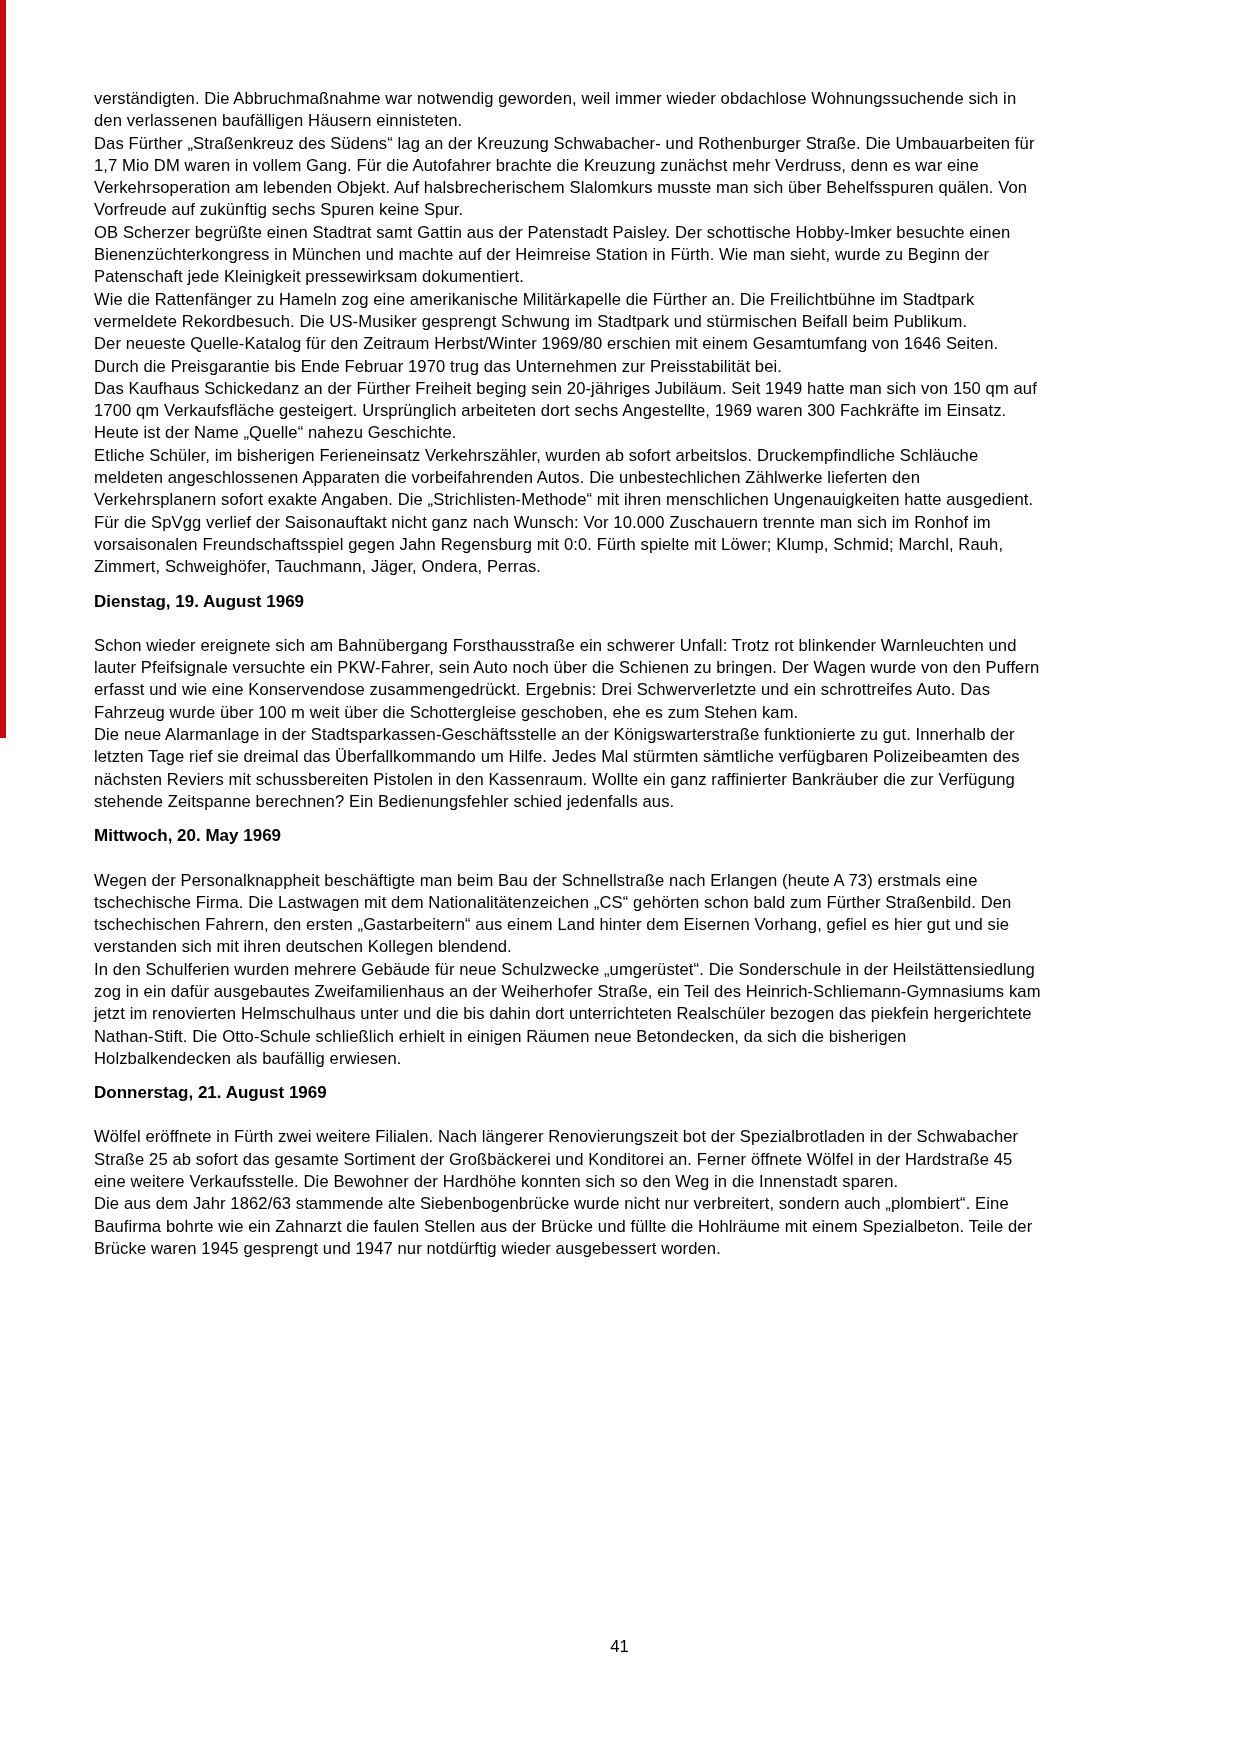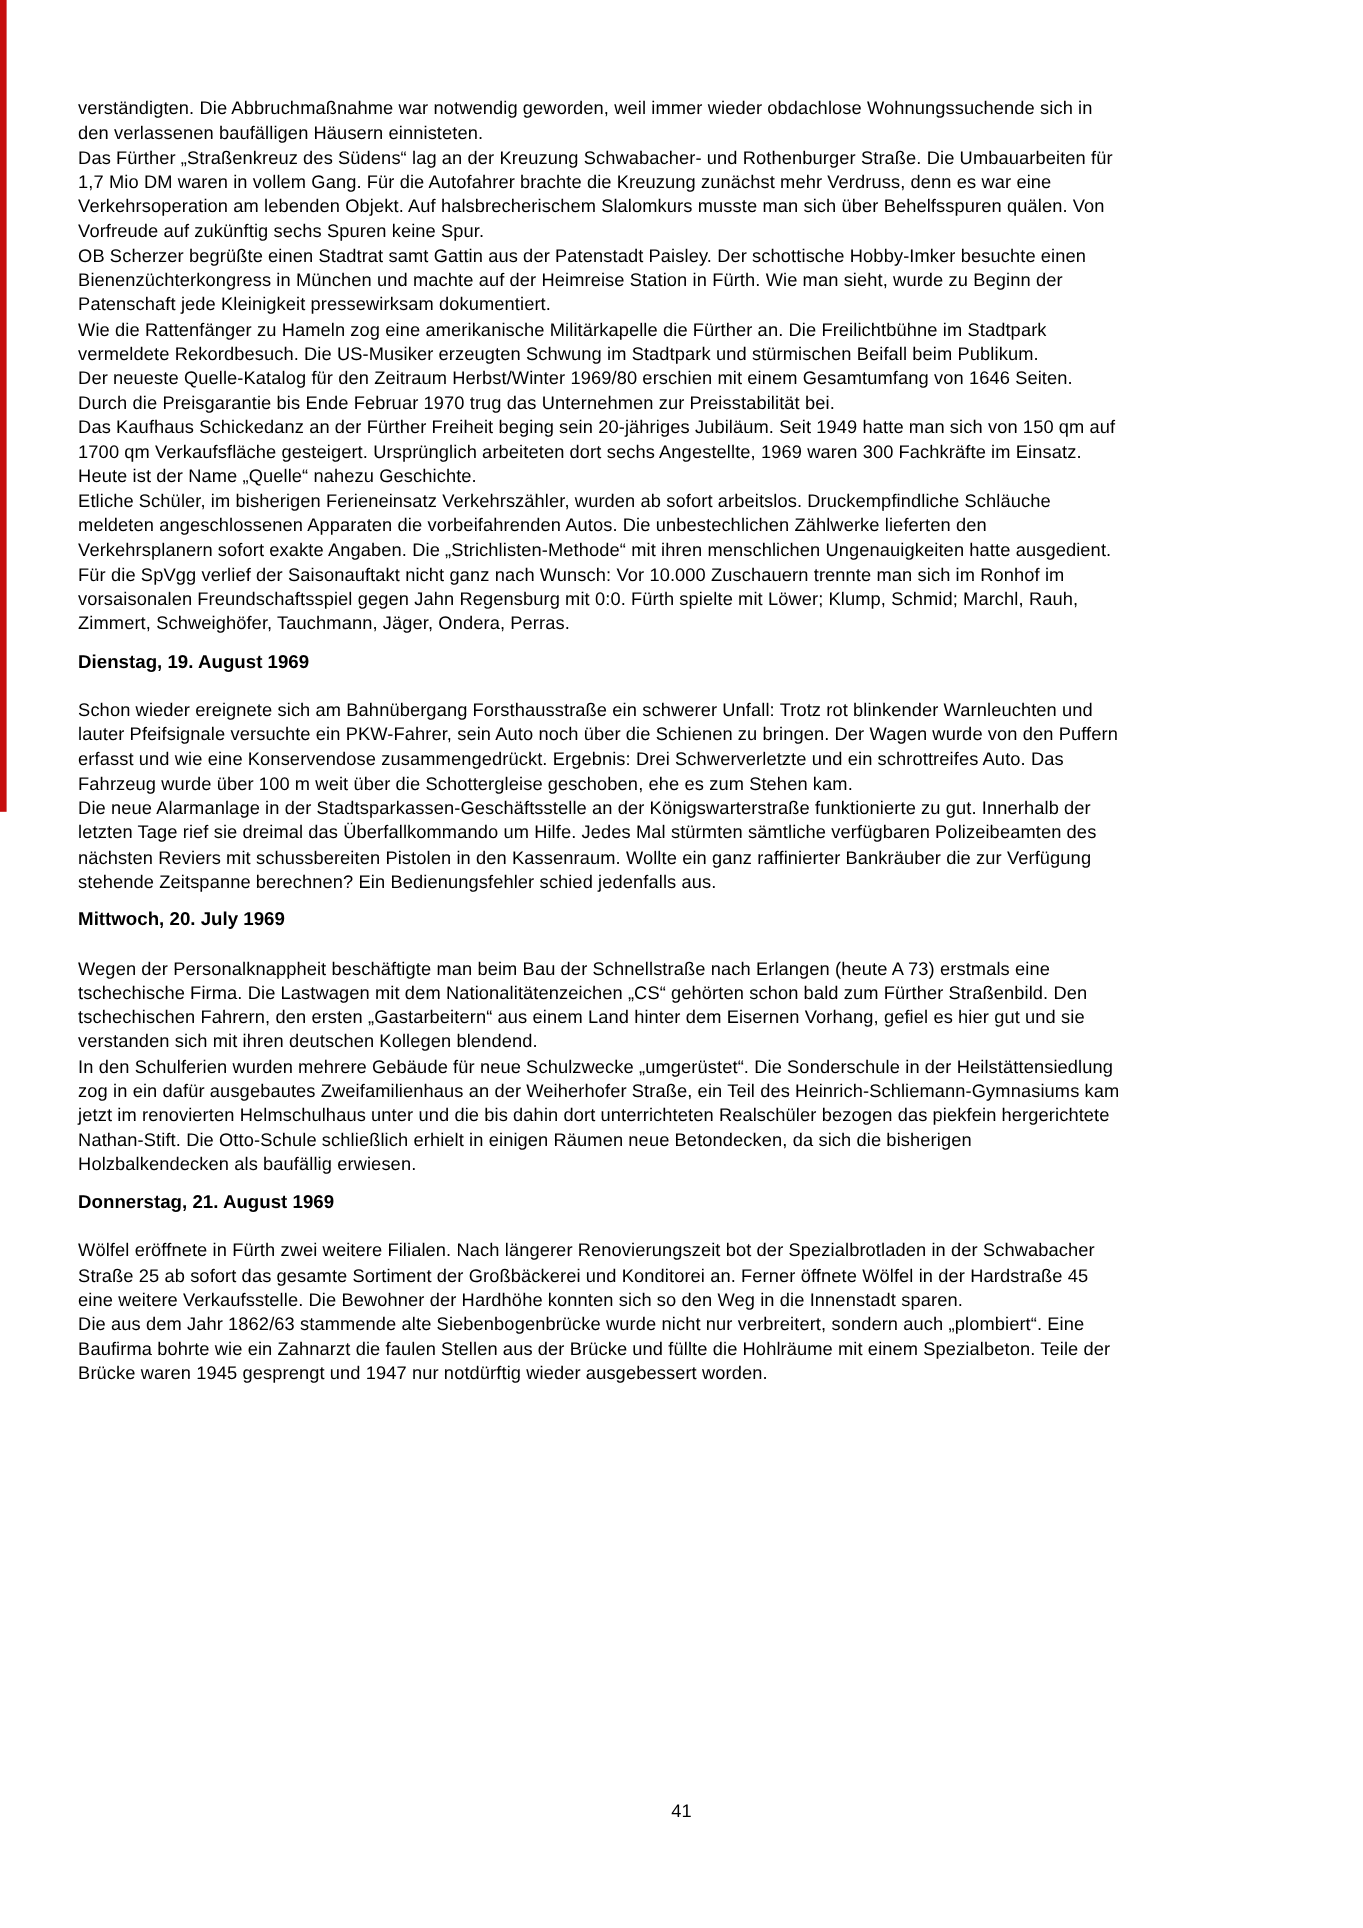--- a/index.html
+++ b/index.html
@@ -18,21 +18,21 @@
   }
   .red-strip {
     position: absolute;
     left: 0;
     top: 0;
     width: 6px;
     height: 738px;
   }
   .content {
     position: absolute;
-    left: 71px;
+    left: 94px;
     top: 88px;
     width: 952px;
   }
   .content p {
     margin: 0;
     font-size: 16.6px;
     line-height: 22.3px;
     letter-spacing: 0.1px;
     text-align: left;
   }
@@ -61,38 +61,38 @@
 <div class="page">
 
   <div class="red-strip" style="background: rgb(198, 13, 13);"></div>
 
   <div class="content">
 
     <div class="section">
       <p>verständigten. Die Abbruchmaßnahme war notwendig geworden, weil immer wieder obdachlose Wohnungssuchende sich in den verlassenen baufälligen Häusern einnisteten.</p>
       <p>Das Fürther „Straßenkreuz des Südens“ lag an der Kreuzung Schwabacher- und Rothenburger Straße. Die Umbauarbeiten für 1,7 Mio DM waren in vollem Gang. Für die Autofahrer brachte die Kreuzung zunächst mehr Verdruss, denn es war eine Verkehrsoperation am lebenden Objekt. Auf halsbrecherischem Slalomkurs musste man sich über Behelfsspuren quälen. Von Vorfreude auf zukünftig sechs Spuren keine Spur.</p>
       <p>OB Scherzer begrüßte einen Stadtrat samt Gattin aus der Patenstadt Paisley. Der schottische Hobby-Imker besuchte einen Bienenzüchterkongress in München und machte auf der Heimreise Station in Fürth. Wie man sieht, wurde zu Beginn der Patenschaft jede Kleinigkeit pressewirksam dokumentiert.</p>
-      <p>Wie die Rattenfänger zu Hameln zog eine amerikanische Militärkapelle die Fürther an. Die Freilichtbühne im Stadtpark vermeldete Rekordbesuch. Die US-Musiker erzeugten Schwung im Stadtpark und stürmischen Beifall beim Publikum.</p>
+      <p>Wie die Rattenfänger zu Hameln zog eine amerikanische Militärkapelle die Fürther an. Die Freilichtbühne im Stadtpark vermeldete Rekordbesuch. Die US-Musiker gesprengt Schwung im Stadtpark und stürmischen Beifall beim Publikum.</p>
     </div>
 
     <div class="section">
       <p>Der neueste Quelle-Katalog für den Zeitraum Herbst/Winter 1969/80 erschien mit einem Gesamtumfang von 1646 Seiten. Durch die Preisgarantie bis Ende Februar 1970 trug das Unternehmen zur Preisstabilität bei.</p>
       <p>Das Kaufhaus Schickedanz an der Fürther Freiheit beging sein 20-jähriges Jubiläum. Seit 1949 hatte man sich von 150 qm auf 1700 qm Verkaufsfläche gesteigert. Ursprünglich arbeiteten dort sechs Angestellte, 1969 waren 300 Fachkräfte im Einsatz. Heute ist der Name „Quelle“ nahezu Geschichte.</p>
       <p>Etliche Schüler, im bisherigen Ferieneinsatz Verkehrszähler, wurden ab sofort arbeitslos. Druckempfindliche Schläuche meldeten angeschlossenen Apparaten die vorbeifahrenden Autos. Die unbestechlichen Zählwerke lieferten den Verkehrsplanern sofort exakte Angaben. Die „Strichlisten-Methode“ mit ihren menschlichen Ungenauigkeiten hatte ausgedient.</p>
       <p>Für die SpVgg verlief der Saisonauftakt nicht ganz nach Wunsch: Vor 10.000 Zuschauern trennte man sich im Ronhof im vorsaisonalen Freundschaftsspiel gegen Jahn Regensburg mit 0:0. Fürth spielte mit Löwer; Klump, Schmid; Marchl, Rauh, Zimmert, Schweighöfer, Tauchmann, Jäger, Ondera, Perras.</p>
     </div>
 
     <div class="section">
       <h2>Dienstag, 19. August 1969</h2>
       <p>Schon wieder ereignete sich am Bahnübergang Forsthausstraße ein schwerer Unfall: Trotz rot blinkender Warnleuchten und lauter Pfeifsignale versuchte ein PKW-Fahrer, sein Auto noch über die Schienen zu bringen. Der Wagen wurde von den Puffern erfasst und wie eine Konservendose zusammengedrückt. Ergebnis: Drei Schwerverletzte und ein schrottreifes Auto. Das Fahrzeug wurde über 100 m weit über die Schottergleise geschoben, ehe es zum Stehen kam.</p>
       <p>Die neue Alarmanlage in der Stadtsparkassen-Geschäftsstelle an der Königswarterstraße funktionierte zu gut. Innerhalb der letzten Tage rief sie dreimal das Überfallkommando um Hilfe. Jedes Mal stürmten sämtliche verfügbaren Polizeibeamten des nächsten Reviers mit schussbereiten Pistolen in den Kassenraum. Wollte ein ganz raffinierter Bankräuber die zur Verfügung stehende Zeitspanne berechnen? Ein Bedienungsfehler schied jedenfalls aus.</p>
     </div>
 
     <div class="section">
-      <h2>Mittwoch, 20. July 1969</h2>
+      <h2>Mittwoch, 20. May 1969</h2>
       <p>Wegen der Personalknappheit beschäftigte man beim Bau der Schnellstraße nach Erlangen (heute A 73) erstmals eine tschechische Firma. Die Lastwagen mit dem Nationalitätenzeichen „CS“ gehörten schon bald zum Fürther Straßenbild. Den tschechischen Fahrern, den ersten „Gastarbeitern“ aus einem Land hinter dem Eisernen Vorhang, gefiel es hier gut und sie verstanden sich mit ihren deutschen Kollegen blendend.</p>
       <p>In den Schulferien wurden mehrere Gebäude für neue Schulzwecke „umgerüstet“. Die Sonderschule in der Heilstättensiedlung zog in ein dafür ausgebautes Zweifamilienhaus an der Weiherhofer Straße, ein Teil des Heinrich-Schliemann-Gymnasiums kam jetzt im renovierten Helmschulhaus unter und die bis dahin dort unterrichteten Realschüler bezogen das piekfein hergerichtete Nathan-Stift. Die Otto-Schule schließlich erhielt in einigen Räumen neue Betondecken, da sich die bisherigen Holzbalkendecken als baufällig erwiesen.</p>
     </div>
 
     <div class="section">
       <h2>Donnerstag, 21. August 1969</h2>
       <p>Wölfel eröffnete in Fürth zwei weitere Filialen. Nach längerer Renovierungszeit bot der Spezialbrotladen in der Schwabacher Straße 25 ab sofort das gesamte Sortiment der Großbäckerei und Konditorei an. Ferner öffnete Wölfel in der Hardstraße 45 eine weitere Verkaufsstelle. Die Bewohner der Hardhöhe konnten sich so den Weg in die Innenstadt sparen.</p>
       <p>Die aus dem Jahr 1862/63 stammende alte Siebenbogenbrücke wurde nicht nur verbreitert, sondern auch „plombiert“. Eine Baufirma bohrte wie ein Zahnarzt die faulen Stellen aus der Brücke und füllte die Hohlräume mit einem Spezialbeton. Teile der Brücke waren 1945 gesprengt und 1947 nur notdürftig wieder ausgebessert worden.</p>
     </div>
 

